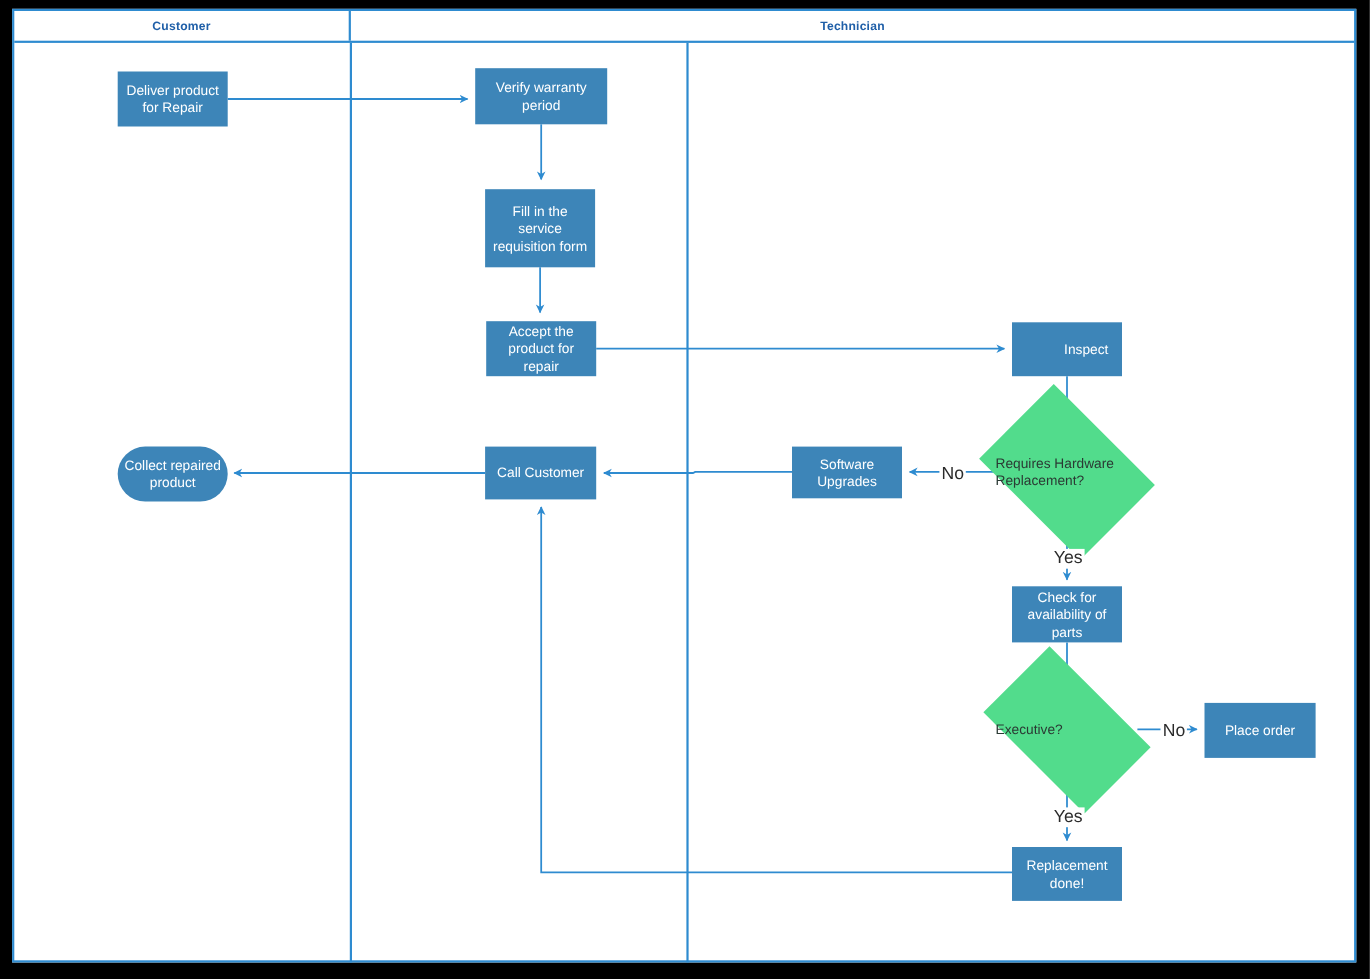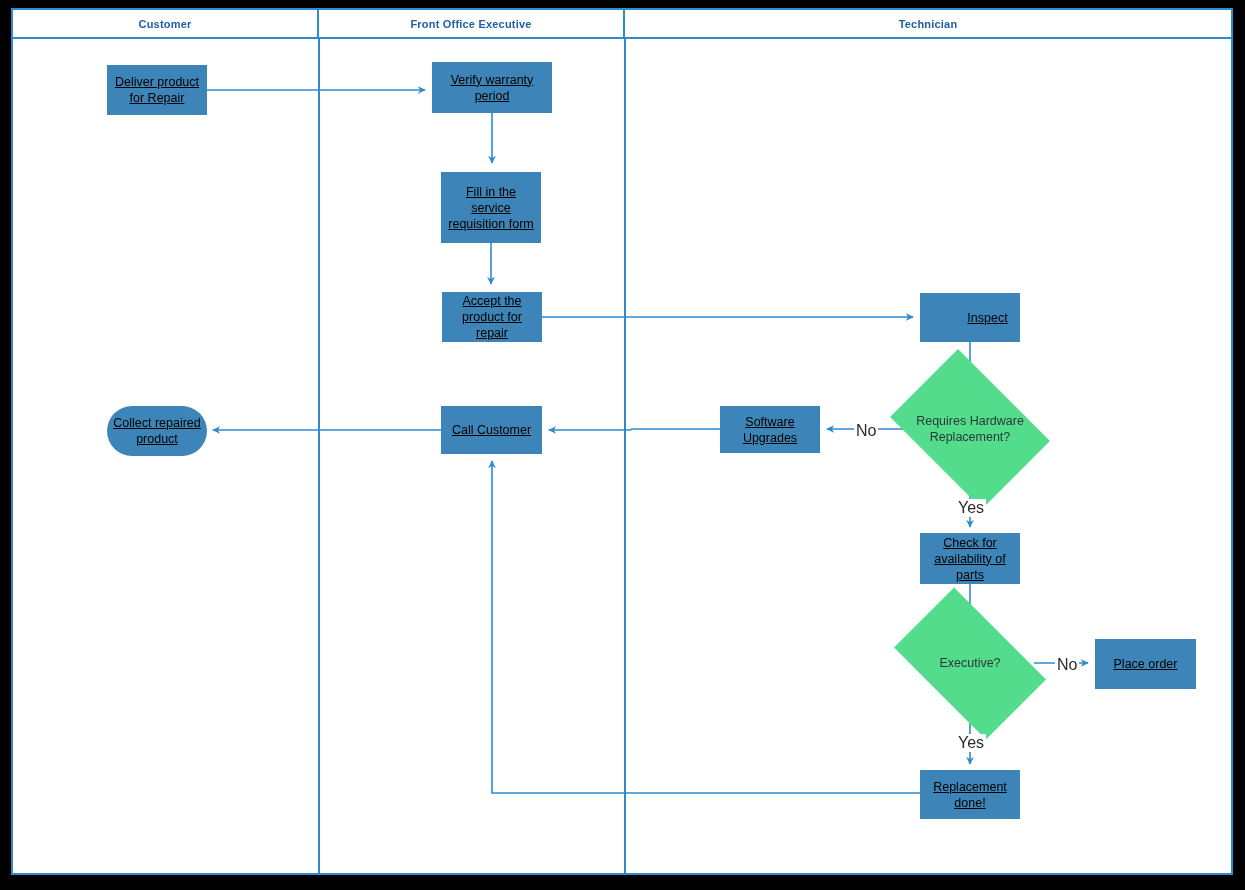--- a/index.html
+++ b/index.html
@@ -74,43 +74,42 @@
     position: absolute;
     box-sizing: border-box;
     display: flex;
     align-items: center;
     justify-content: center;
     text-align: center;
     line-height: 1.28;
   }
   .node.process {
     background: #3d85b8;
-    color: #000000;
+    color: #ffffff;
     font-size: 12.5px;
     padding: 2px 6px;
-    text-decoration: underline;
   }
   .node.decision {
     color: #2b3a34;
     font-size: 12.5px;
     background: transparent;
   }
   .diamond-shape {
     position: absolute;
     left: 0; top: 0;
     width: 100%; height: 100%;
     background: #52dc8c;
     transform: rotate(45deg);
     transform-origin: center center;
   }
   .diamond-label {
     position: relative;
     z-index: 2;
     width: 100%;
-    text-align: center;
+    text-align: left;
     line-height: 1.3;
   }
   .edge-label {
     position: absolute;
     font-size: 16px;
     color: #2b2b2b;
     background: #ffffff;
     padding: 0 2px;
     white-space: nowrap;
   }
@@ -118,23 +117,20 @@
 </head>
 <body>
 
 <div id="stage">
 
   <div id="board">
 
     <div class="lane-header-row">
       <div class="lane-header div" style="width:306px">
         <span>Customer</span>
-      </div>
-      <div class="lane-header div" style="width:306px">
-        <span>Front Office Executive</span>
       </div>
       <div class="lane-header" style="flex:1">
         <span>Technician</span>
       </div>
     </div>
 
     <div class="lane-divider" style="left:305px"></div>
     <div class="lane-divider" style="left:611px"></div>
 
   </div>

